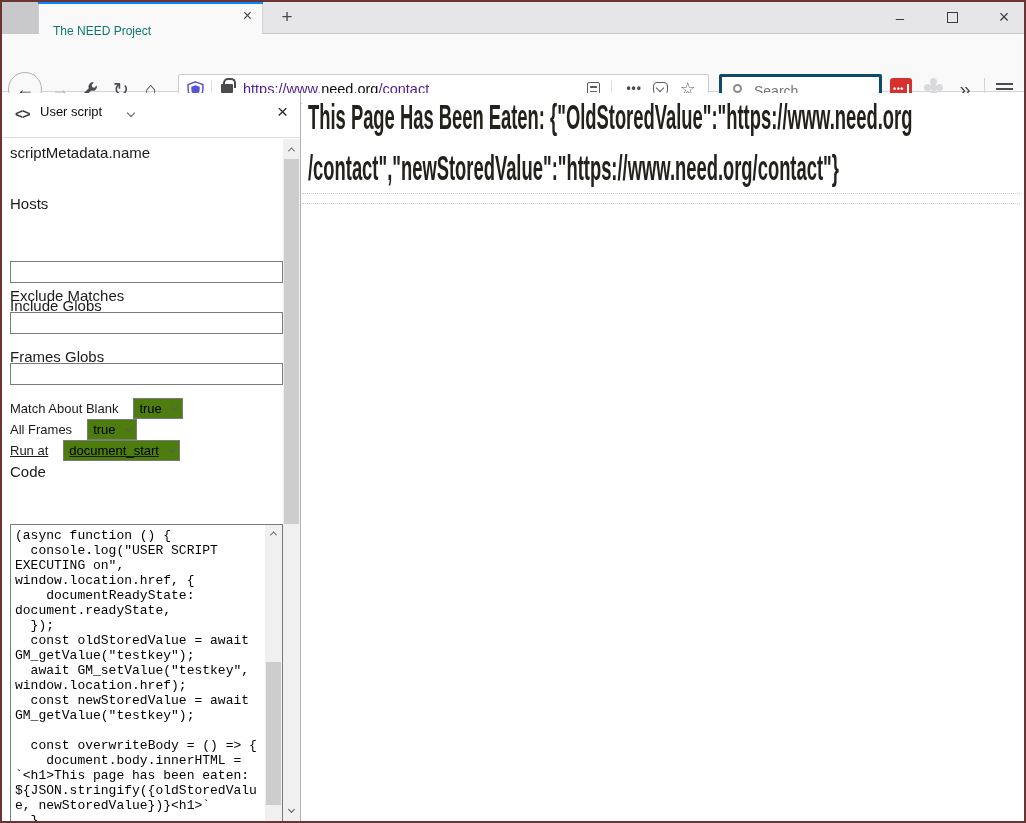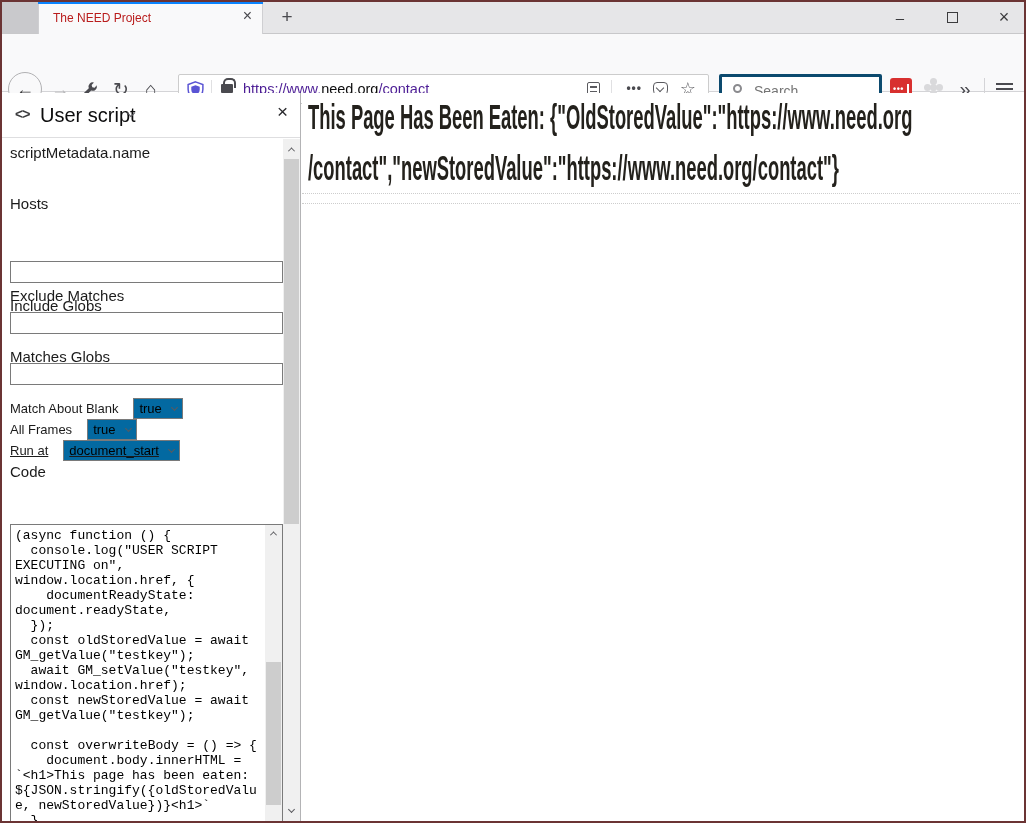--- a/index.html
+++ b/index.html
@@ -6,21 +6,21 @@
   html,body { background:#fff; }
   body { font-family:"Liberation Sans", sans-serif; }
   .app { position:relative; width:1026px; height:823px; background:#fff; overflow:hidden; }
   .frame { position:absolute; inset:0; border:2px solid #6b3434; z-index:60; pointer-events:none; }
 
   
   .tabstrip { position:absolute; left:2px; top:2px; right:2px; height:32px; background:#e6e6e8; border-bottom:1px solid #c8c8ca; }
   .corner-patch { position:absolute; left:0; top:0; width:36px; height:31px; background:#c9c9cc; }
   .tab { position:absolute; left:36px; top:0; width:225px; height:32px; background:#f9f9fa; border-left:1px solid #cfcfd2; border-right:1px solid #cfcfd2; z-index:2; }
   .tab-accent { position:absolute; left:-1px; right:-1px; top:0; height:2px; background:#0a84ff; }
-  .tab-title { position:absolute; left:14px; top:9px; font-size:12px; color:#b91c1c; white-space:nowrap; }
+  .tab-title { position:absolute; left:14px; top:22px; font-size:12px; color:#0f766e; white-space:nowrap; }
   .tab-close { position:absolute; right:10px; top:5px; font-size:16px; color:#4a4a4f; cursor:default; }
   .newtab { position:absolute; left:272px; top:3px; width:26px; height:26px; text-align:center; line-height:24px; font-size:19px; color:#4a4a4f; }
   .win-controls { position:absolute; right:8px; top:0; height:31px; display:flex; align-items:center; gap:28px; }
   .win-btn { width:24px; text-align:center; color:#3b3b3d; font-size:15px; }
   .max-glyph { display:inline-block; width:11px; height:11px; border:1.4px solid #3b3b3d; }
 
   
   .toolbar { position:absolute; left:2px; top:34px; right:2px; height:58px; background:#f9f9fa; border-bottom:1px solid #d4d4d7; }
   .tb-icon { position:absolute; top:40px; height:30px; display:flex; align-items:center; justify-content:center; color:#4a4a4f; }
   .back-circle { position:absolute; left:6px; top:38px; width:34px; height:34px; border:1px solid #b1b1b3; border-radius:50%; background:#f9f9fa; display:flex; align-items:center; justify-content:center; font-size:18px; color:#3b3b3d; }
@@ -54,30 +54,30 @@
   .ext-red .bar { position:absolute; right:3px; top:6px; width:2px; height:10px; background:#fff; }
   .ext-flower { position:absolute; left:928px; top:50px; width:7px; height:7px; border-radius:50%; background:#d9d9db; box-shadow:0 -6px 0 #d9d9db, 0 6px 0 #d9d9db, -6px 0 0 #d9d9db, 6px 0 0 #d9d9db; }
   .overflow { position:absolute; left:950px; top:40px; width:24px; font-size:20px; letter-spacing:-2px; }
   .tb-sep { position:absolute; left:982px; top:44px; width:1px; height:22px; background:#d4d4d7; }
   .hamburger { position:absolute; left:994px; top:49px; width:17px; height:12px; background:repeating-linear-gradient(180deg,#4a4a4f 0 2px,transparent 2px 5px); }
 
   
   .sidebar { position:absolute; left:2px; top:93px; width:299px; bottom:2px; background:#fff; border-right:1px solid #b3b3b5; }
   .sb-header { position:absolute; left:0; top:0; right:0; height:45px; border-bottom:1px solid #dedee0; background:#fff; }
   .sb-code-icon { position:absolute; left:13px; top:13px; font-size:14px; font-weight:bold; color:#3b3b3d; letter-spacing:-1px; }
-  .sb-title { position:absolute; left:38px; top:11px; font-size:20px; color:#0c0c0d; }
+  .sb-title { position:absolute; left:38px; top:11px; font-size:13px; color:#0c0c0d; }
   .chev { display:inline-block; width:6px; height:6px; border-right:1.6px solid #5a5a5f; border-bottom:1.6px solid #5a5a5f; transform:rotate(45deg); }
   .sb-title-chev { position:absolute; left:126px; top:17px; }
   .sb-close { position:absolute; right:12px; top:8px; font-size:19px; color:#2a2a2e; }
 
   .sb-body { position:absolute; left:0; top:46px; right:0; bottom:0; }
   .sb-label { position:absolute; left:8px; font-size:15px; color:#1b1b1b; white-space:nowrap; }
   .sb-input { position:absolute; left:8px; width:273px; height:22px; border:1px solid #7a7a7a; background:#fff; font-size:13px; color:#000; padding:0 4px; font-family:"Liberation Sans",sans-serif; outline:none; }
   .sb-row { position:absolute; left:8px; height:22px; display:flex; align-items:center; gap:15px; font-size:13px; color:#1b1b1b; white-space:nowrap; }
-  .sb-select { position:relative; height:21px; border:1px solid #7a7a7a; background:#0369a1; font-size:13px; color:#000; padding:2px 20px 0 5px; }
+  .sb-select { position:relative; height:21px; border:1px solid #7a7a7a; background:#4d7c0f; font-size:13px; color:#000; padding:2px 20px 0 5px; }
   .sb-select .chev { position:absolute; right:5px; top:6px; width:5px; height:5px; }
 
   .codebox { position:absolute; left:8px; top:385px; width:273px; height:352px; border:1px solid #7a7a7a; background:#fff; }
   .code-text { position:absolute; left:0; top:0; right:17px; bottom:0; border:none; outline:none; resize:none; overflow:hidden; font-family:"Liberation Mono",monospace; font-size:13px; line-height:15px; color:#000; padding:3px 0 0 4px; white-space:pre-wrap; background:transparent; }
 
   
   .vscroll { position:absolute; top:0; bottom:0; width:17px; background:#f0f0f0; }
   .vs-arrow { position:absolute; left:0; width:17px; height:17px; display:flex; align-items:center; justify-content:center; }
   .vs-arrow .chev { width:5px; height:5px; border-color:#5a5a5f; }
   .chev-up { transform:rotate(-135deg) translate(-1px,-1px); }
@@ -176,21 +176,21 @@
       <label class="sb-label" style="top:5px;">scriptMetadata.name</label>
 
       <label class="sb-label" style="top:56px;">Hosts</label>
 
       <label class="sb-label" style="top:107px;margin-top:41px;">Exclude Matches</label>
       <input class="sb-input" style="top: 122px;" value="">
 
       <label class="sb-label" style="top:158px;">Include Globs</label>
       <input class="sb-input" style="top: 173px;" value="">
 
-      <label class="sb-label" style="top:209px;">Matches Globs</label>
+      <label class="sb-label" style="top:209px;">Frames Globs</label>
       <input class="sb-input" style="top: 224px;" value="">
 
       <div class="sb-row" style="top:258px;">
         <span>Match About Blank</span>
         <span class="sb-select"><span>true</span><span class="chev"></span></span>
       </div>
       <div class="sb-row" style="top:279px;">
         <span>All Frames</span>
         <span class="sb-select"><span>true</span><span class="chev"></span></span>
       </div>

